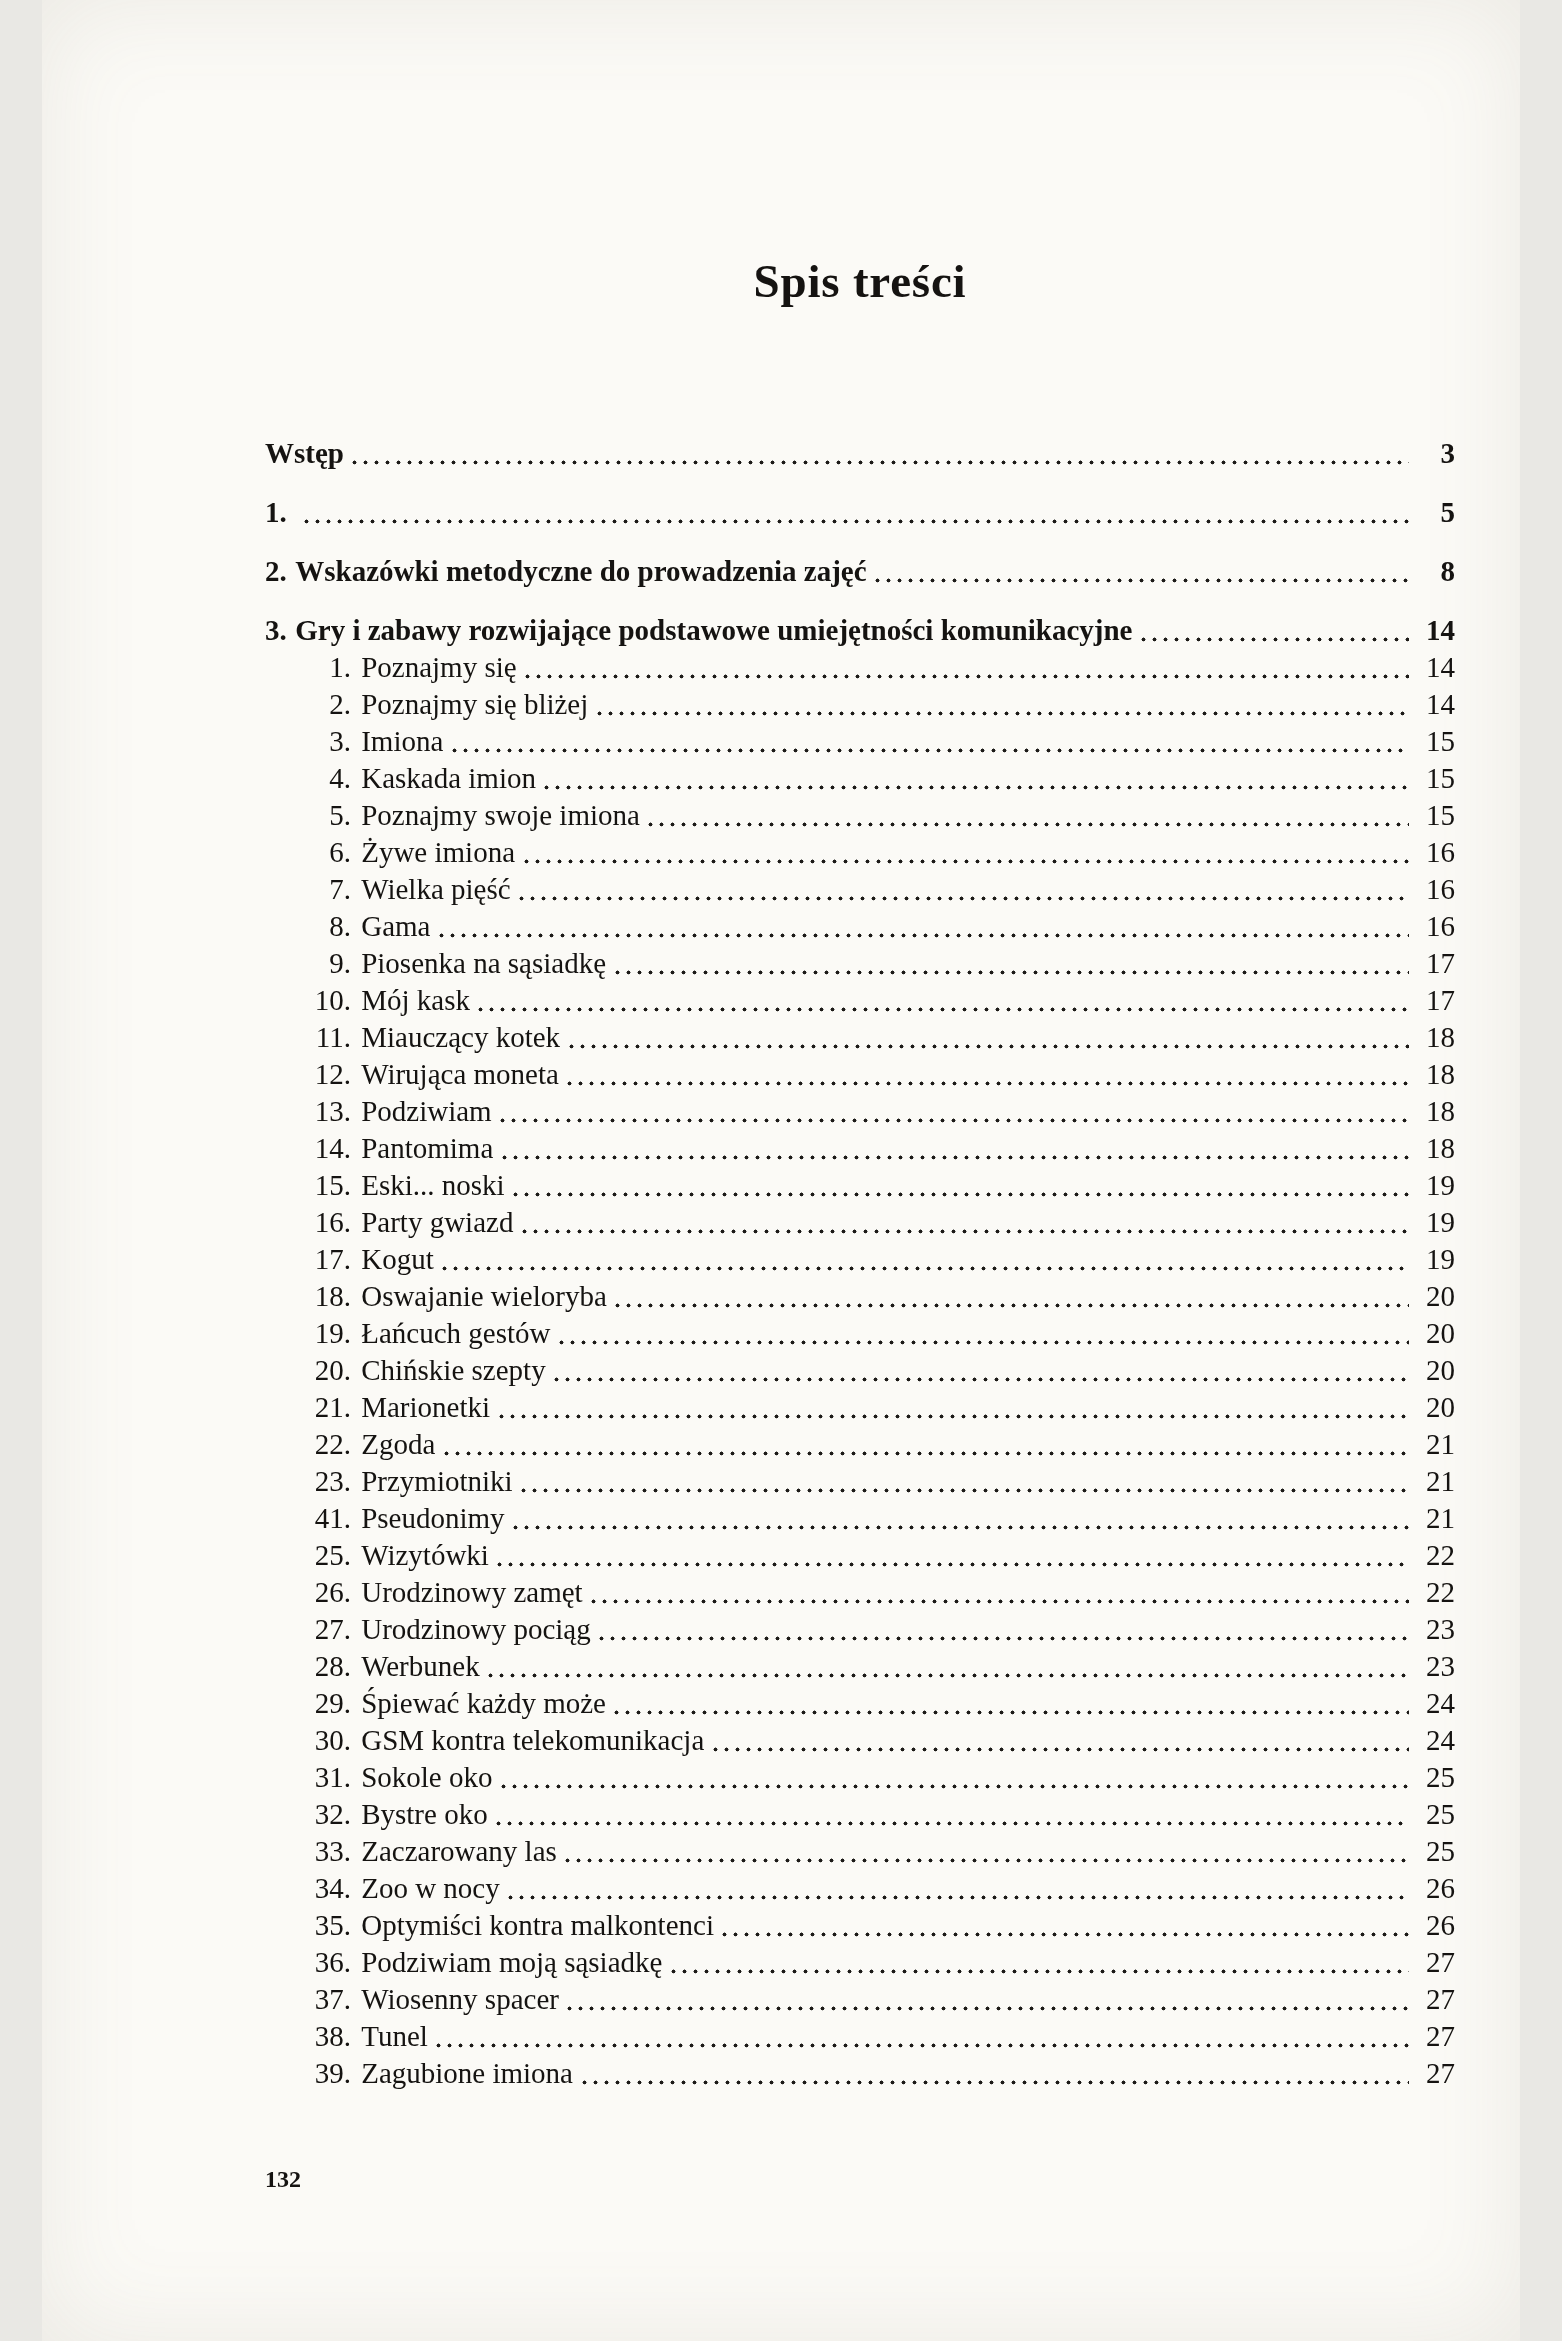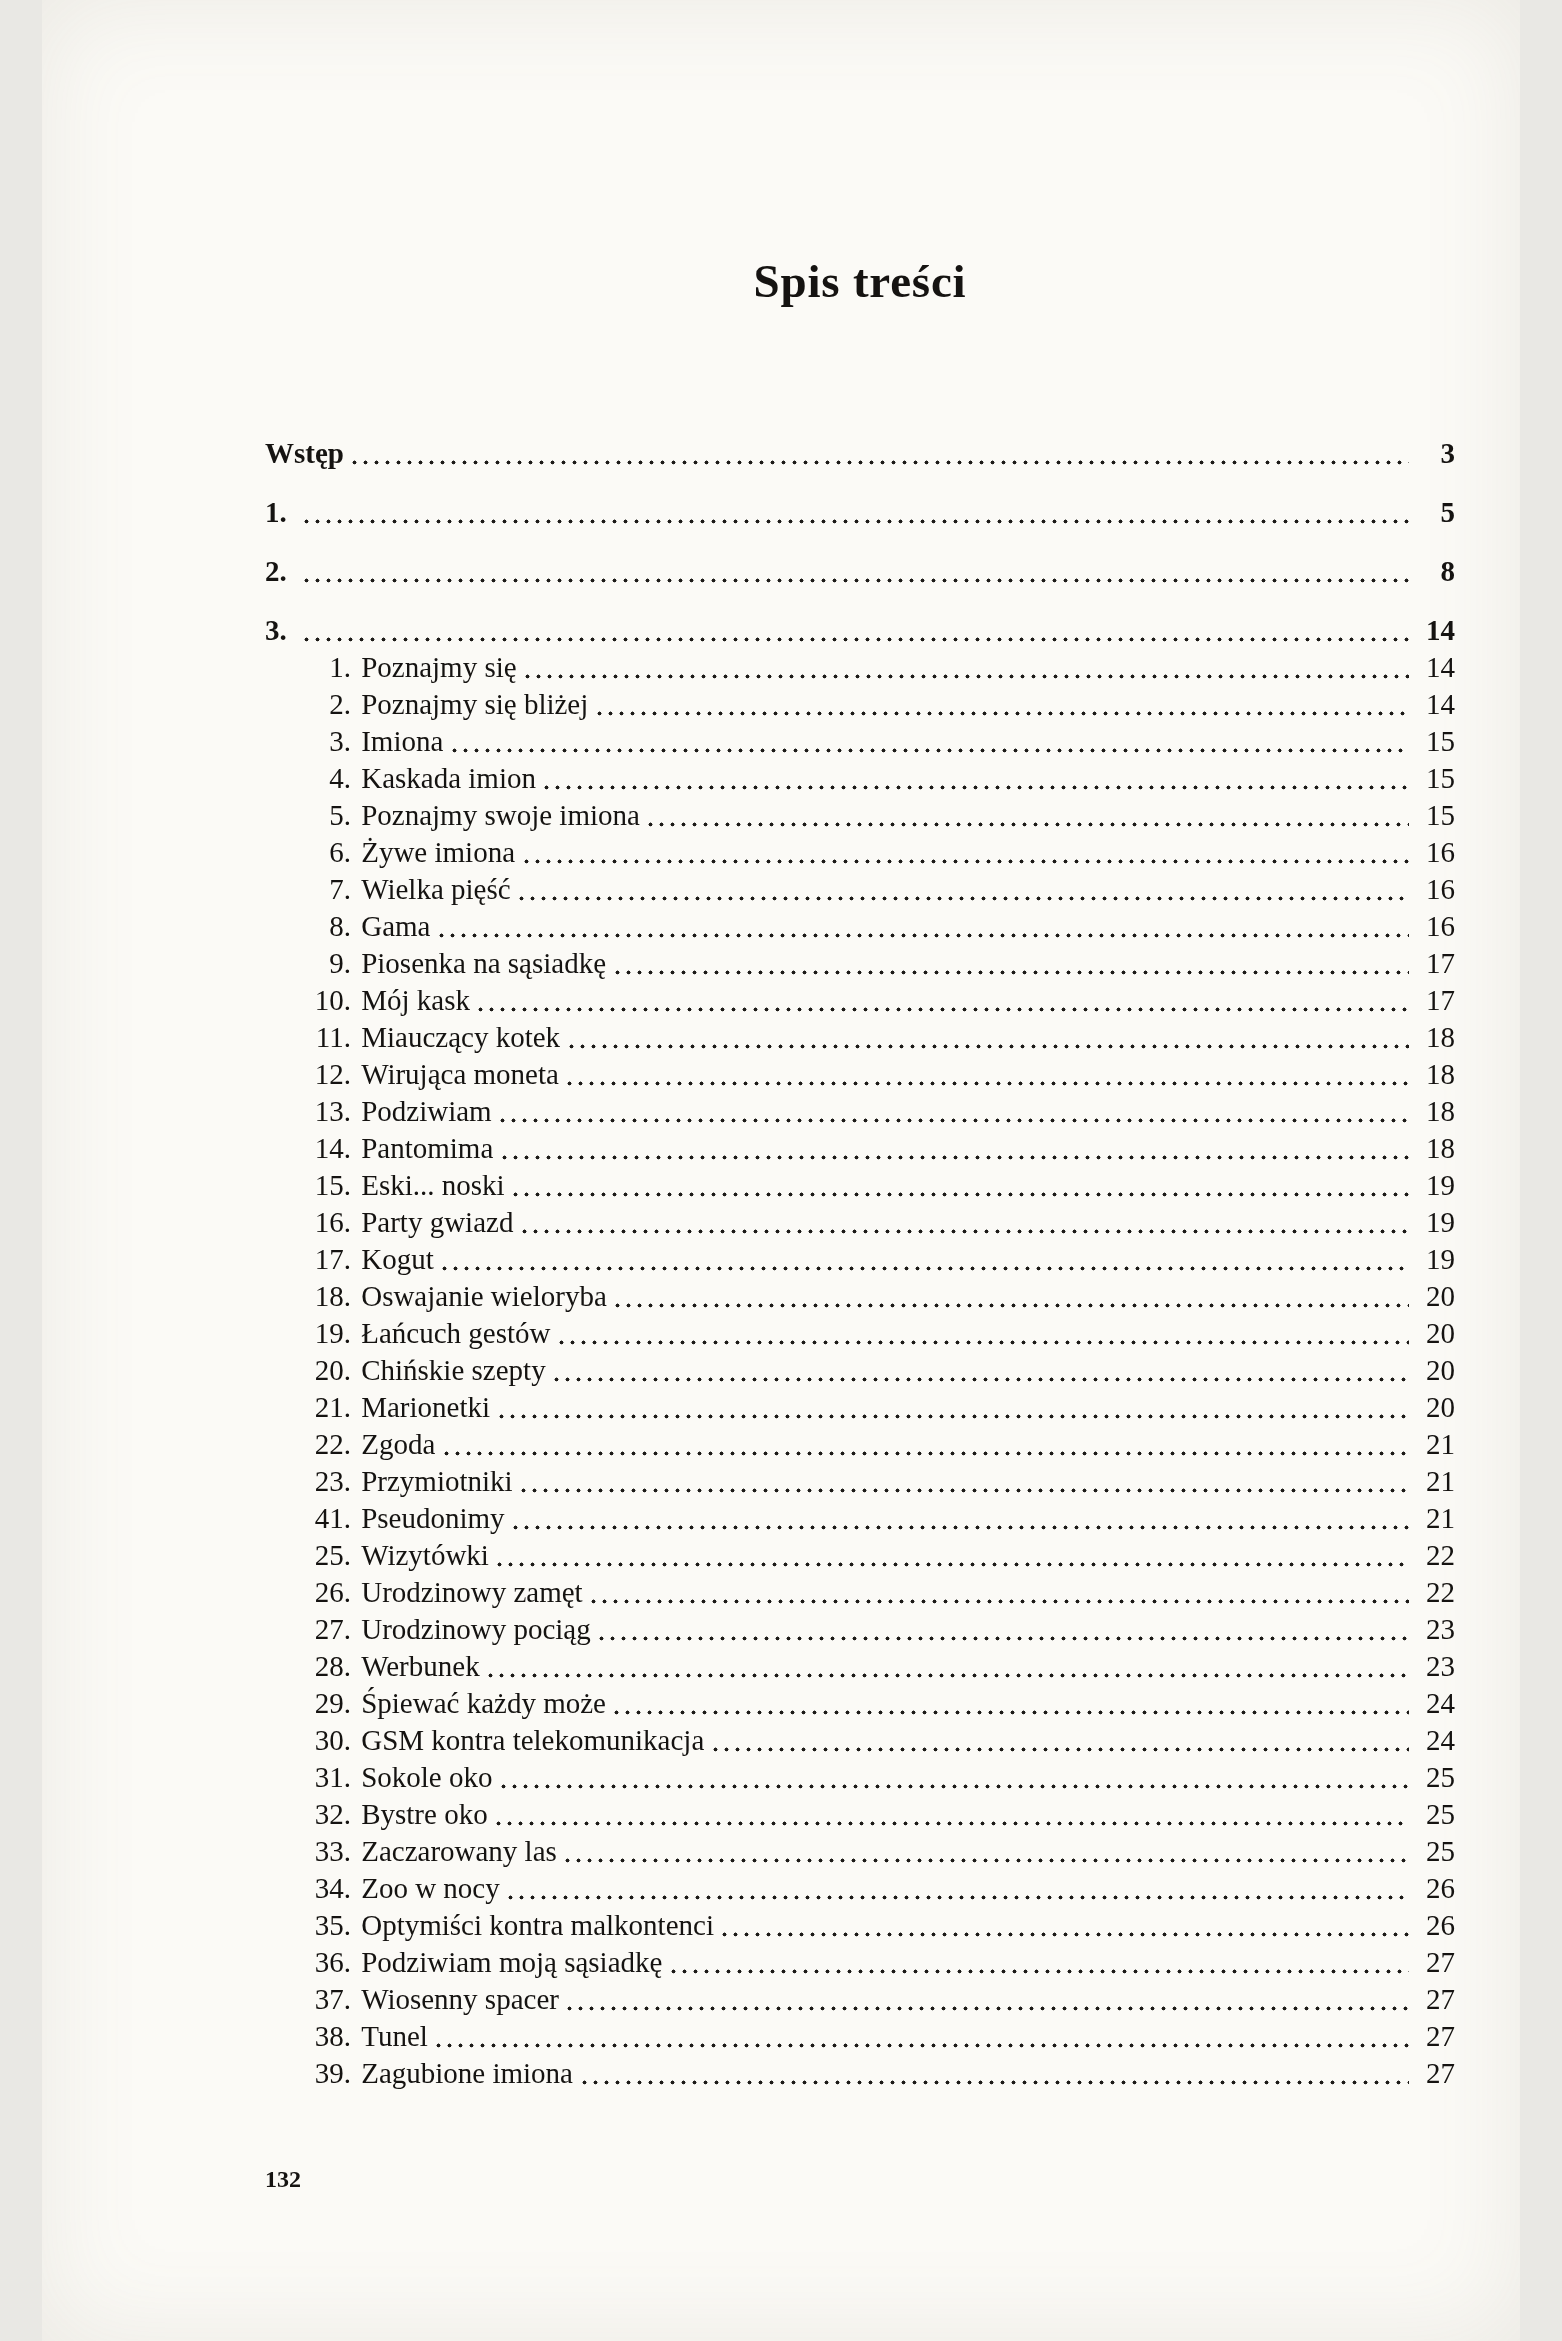--- a/index.html
+++ b/index.html
@@ -100,25 +100,27 @@
           <span class="dots"></span>
           <span class="pageno">3</span>
         </div>
         <div class="toc-row level0">
           <span class="num">1.</span>
           <span class="dots"></span>
           <span class="pageno">5</span>
         </div>
         <div class="toc-row level0">
           <span class="num">2.</span>
+          <span class="label">Wskazówki metodyczne do prowadzenia zajęć</span>
           <span class="dots"></span>
           <span class="pageno">8</span>
         </div>
         <div class="toc-row level0">
           <span class="num">3.</span>
+          <span class="label">Gry i zabawy rozwijające podstawowe umiejętności komunikacyjne</span>
           <span class="dots"></span>
           <span class="pageno">14</span>
         </div>
         <div class="toc-row level1">
           <span class="num">1.</span>
           <span class="label">Poznajmy się</span>
           <span class="dots"></span>
           <span class="pageno">14</span>
         </div>
         <div class="toc-row level1">

